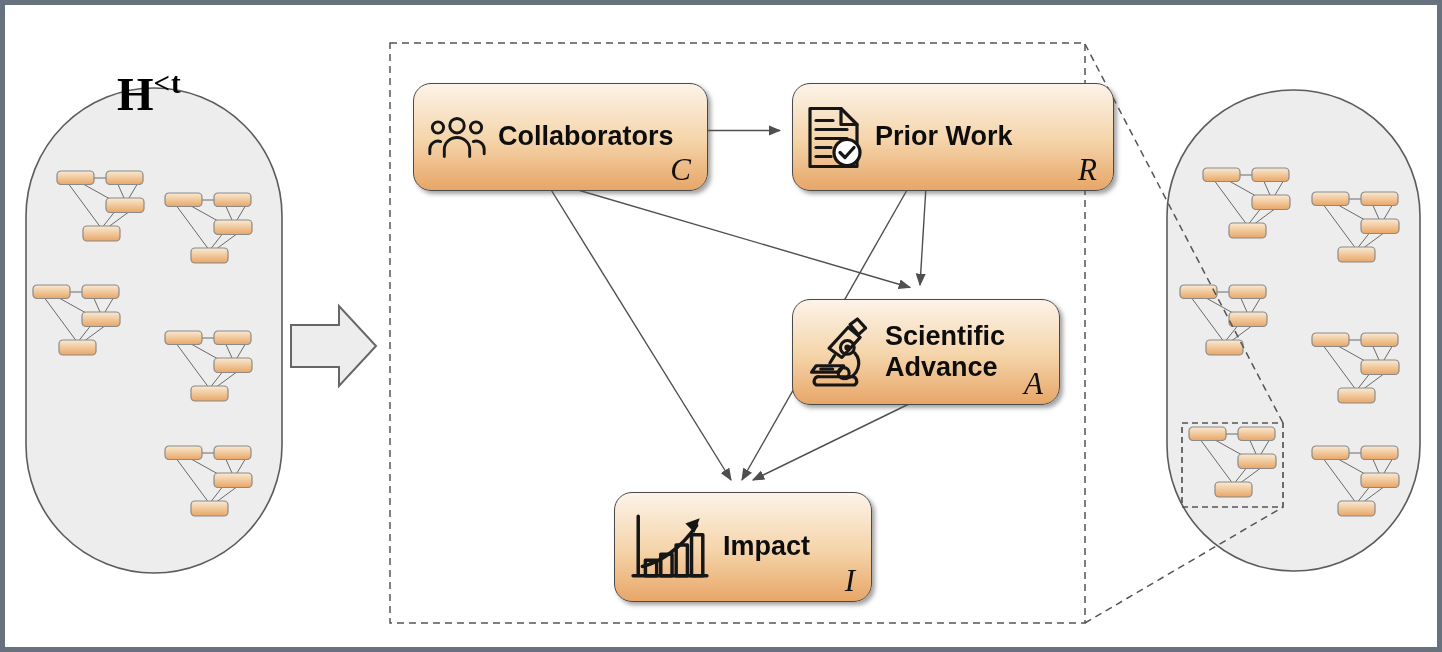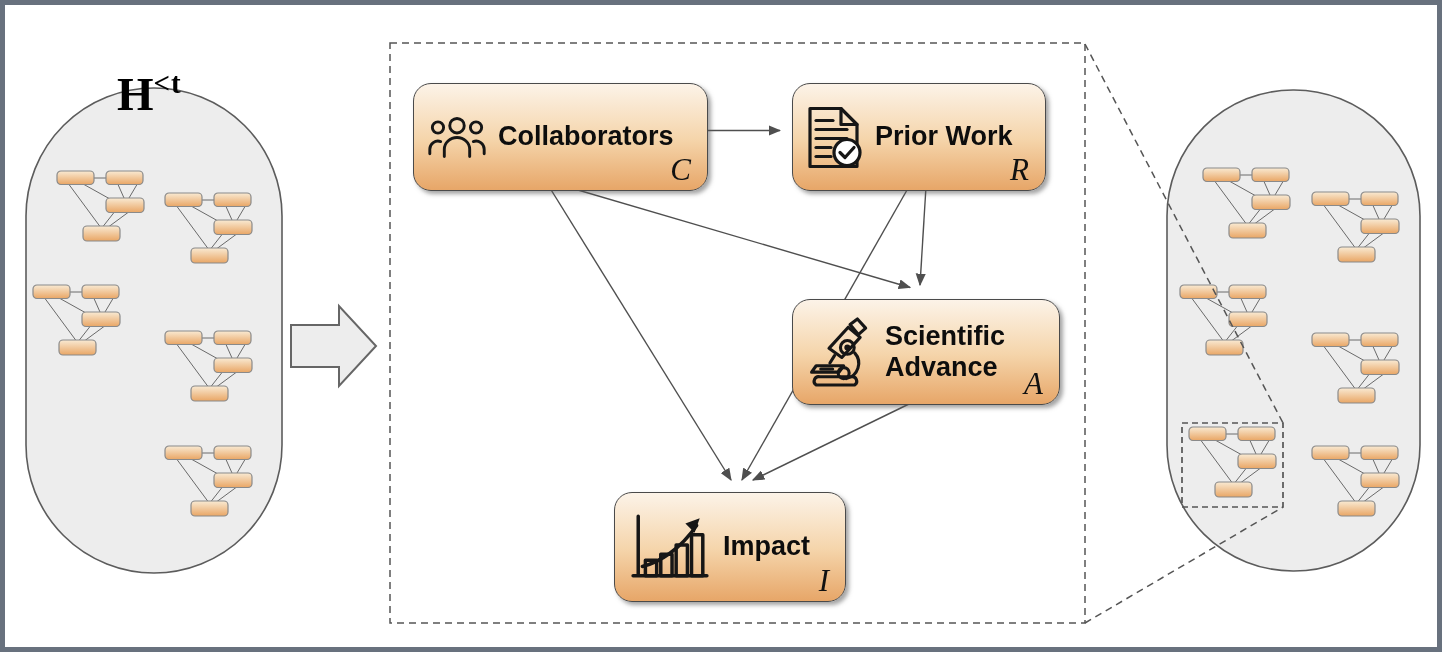--- a/index.html
+++ b/index.html
@@ -47,23 +47,23 @@
   .box .letter {
     position:absolute;
     right:16px;
     bottom:2px;
     font-family:"Liberation Serif",serif;
     font-style:italic;
     font-size:31px;
     color:#111;
   }
   #box-C { left:408px; top:78px;  width:295px; height:108px; }
-  #box-R { left:787px; top:78px;  width:254px; height:108px; }
+  #box-R { left:787px; top:78px;  width:322px; height:108px; }
   #box-A { left:787px; top:294px; width:268px; height:106px; }
-  #box-I { left:609px; top:487px; width:232px; height:110px; }
+  #box-I { left:609px; top:487px; width:258px; height:110px; }
   #box-A .label { max-width:150px; }
   #hlabel-left  { left:112px;  top:20px; }
   #hlabel-right { left:1236px; top:25px; }
 </style>
 </head>
 <body>
 
 <div id="figure">
 
   <svg id="bg" width="1432" height="642" viewBox="0 0 1432 642">

